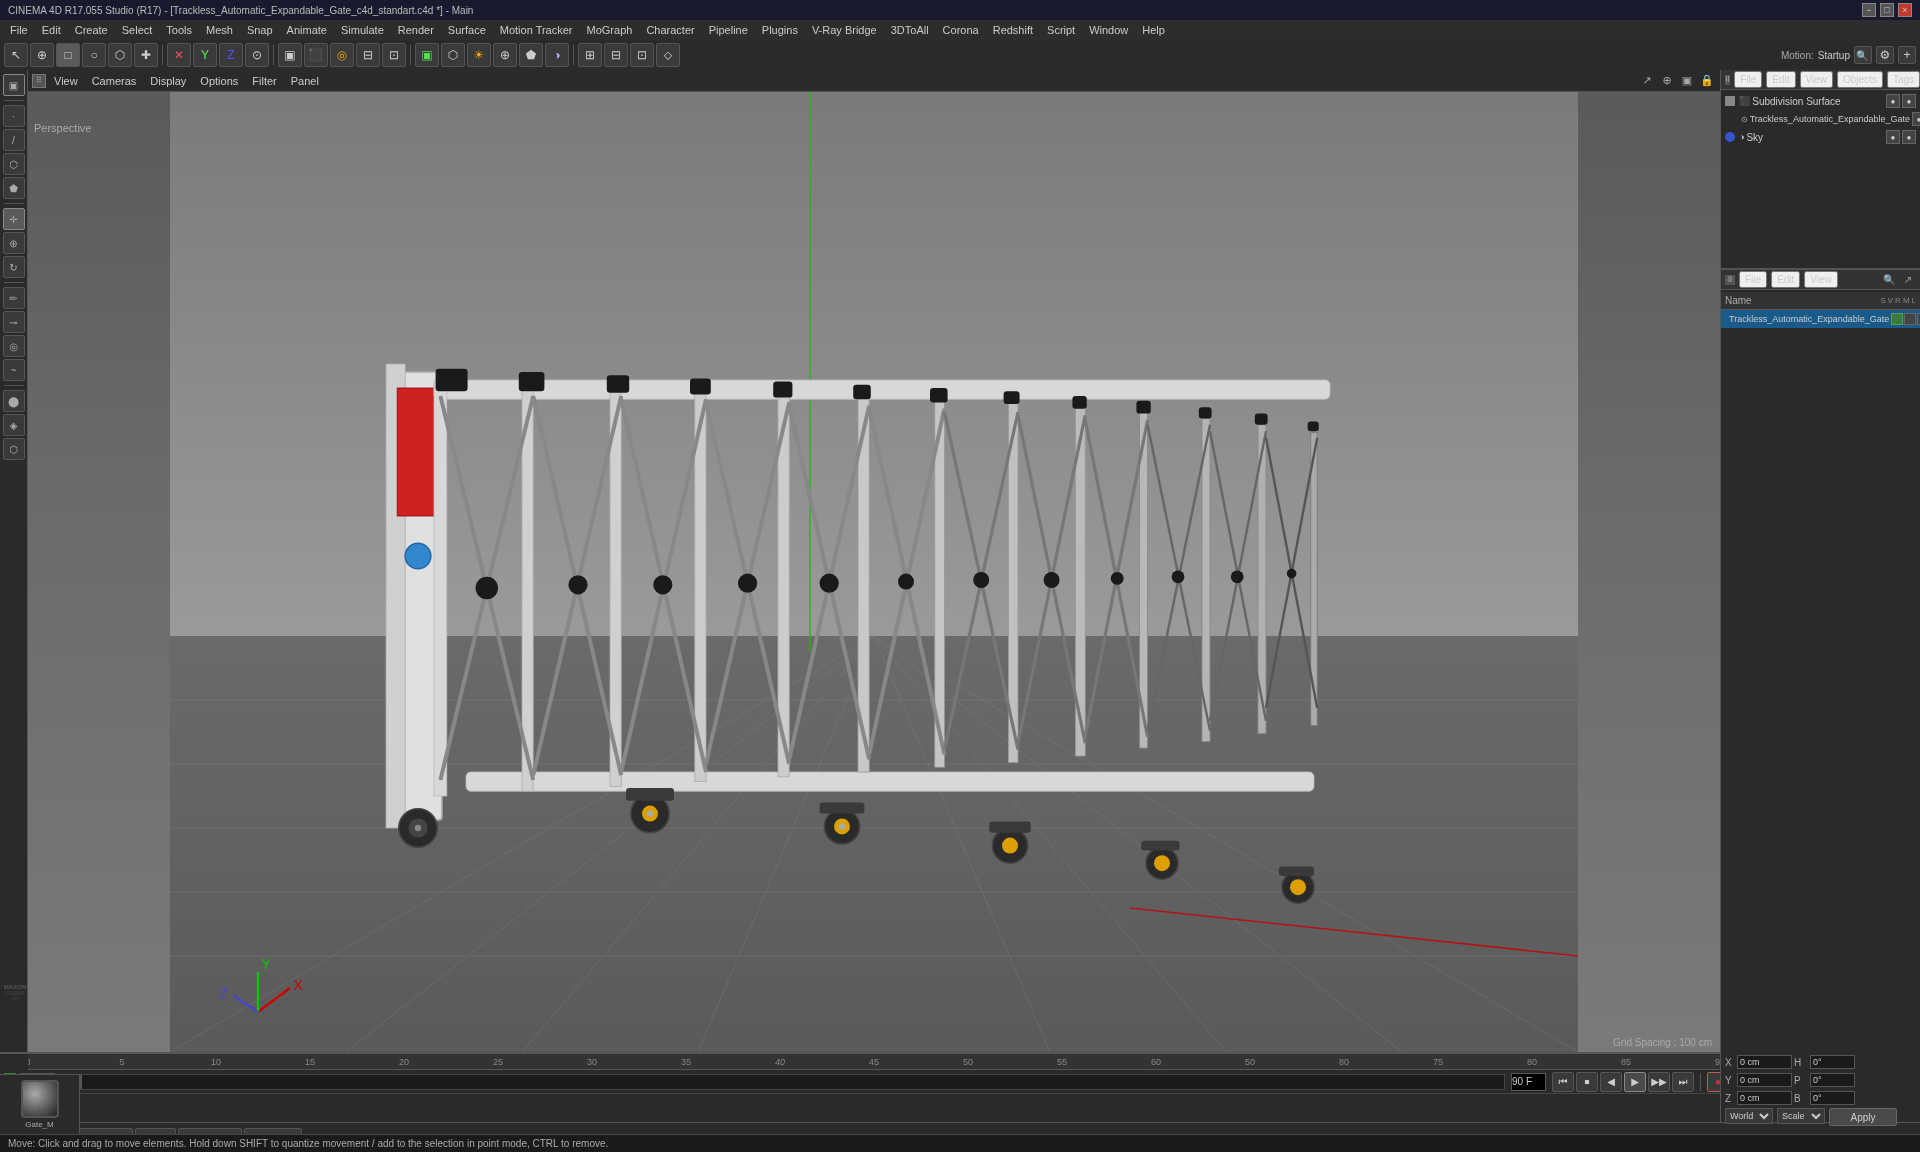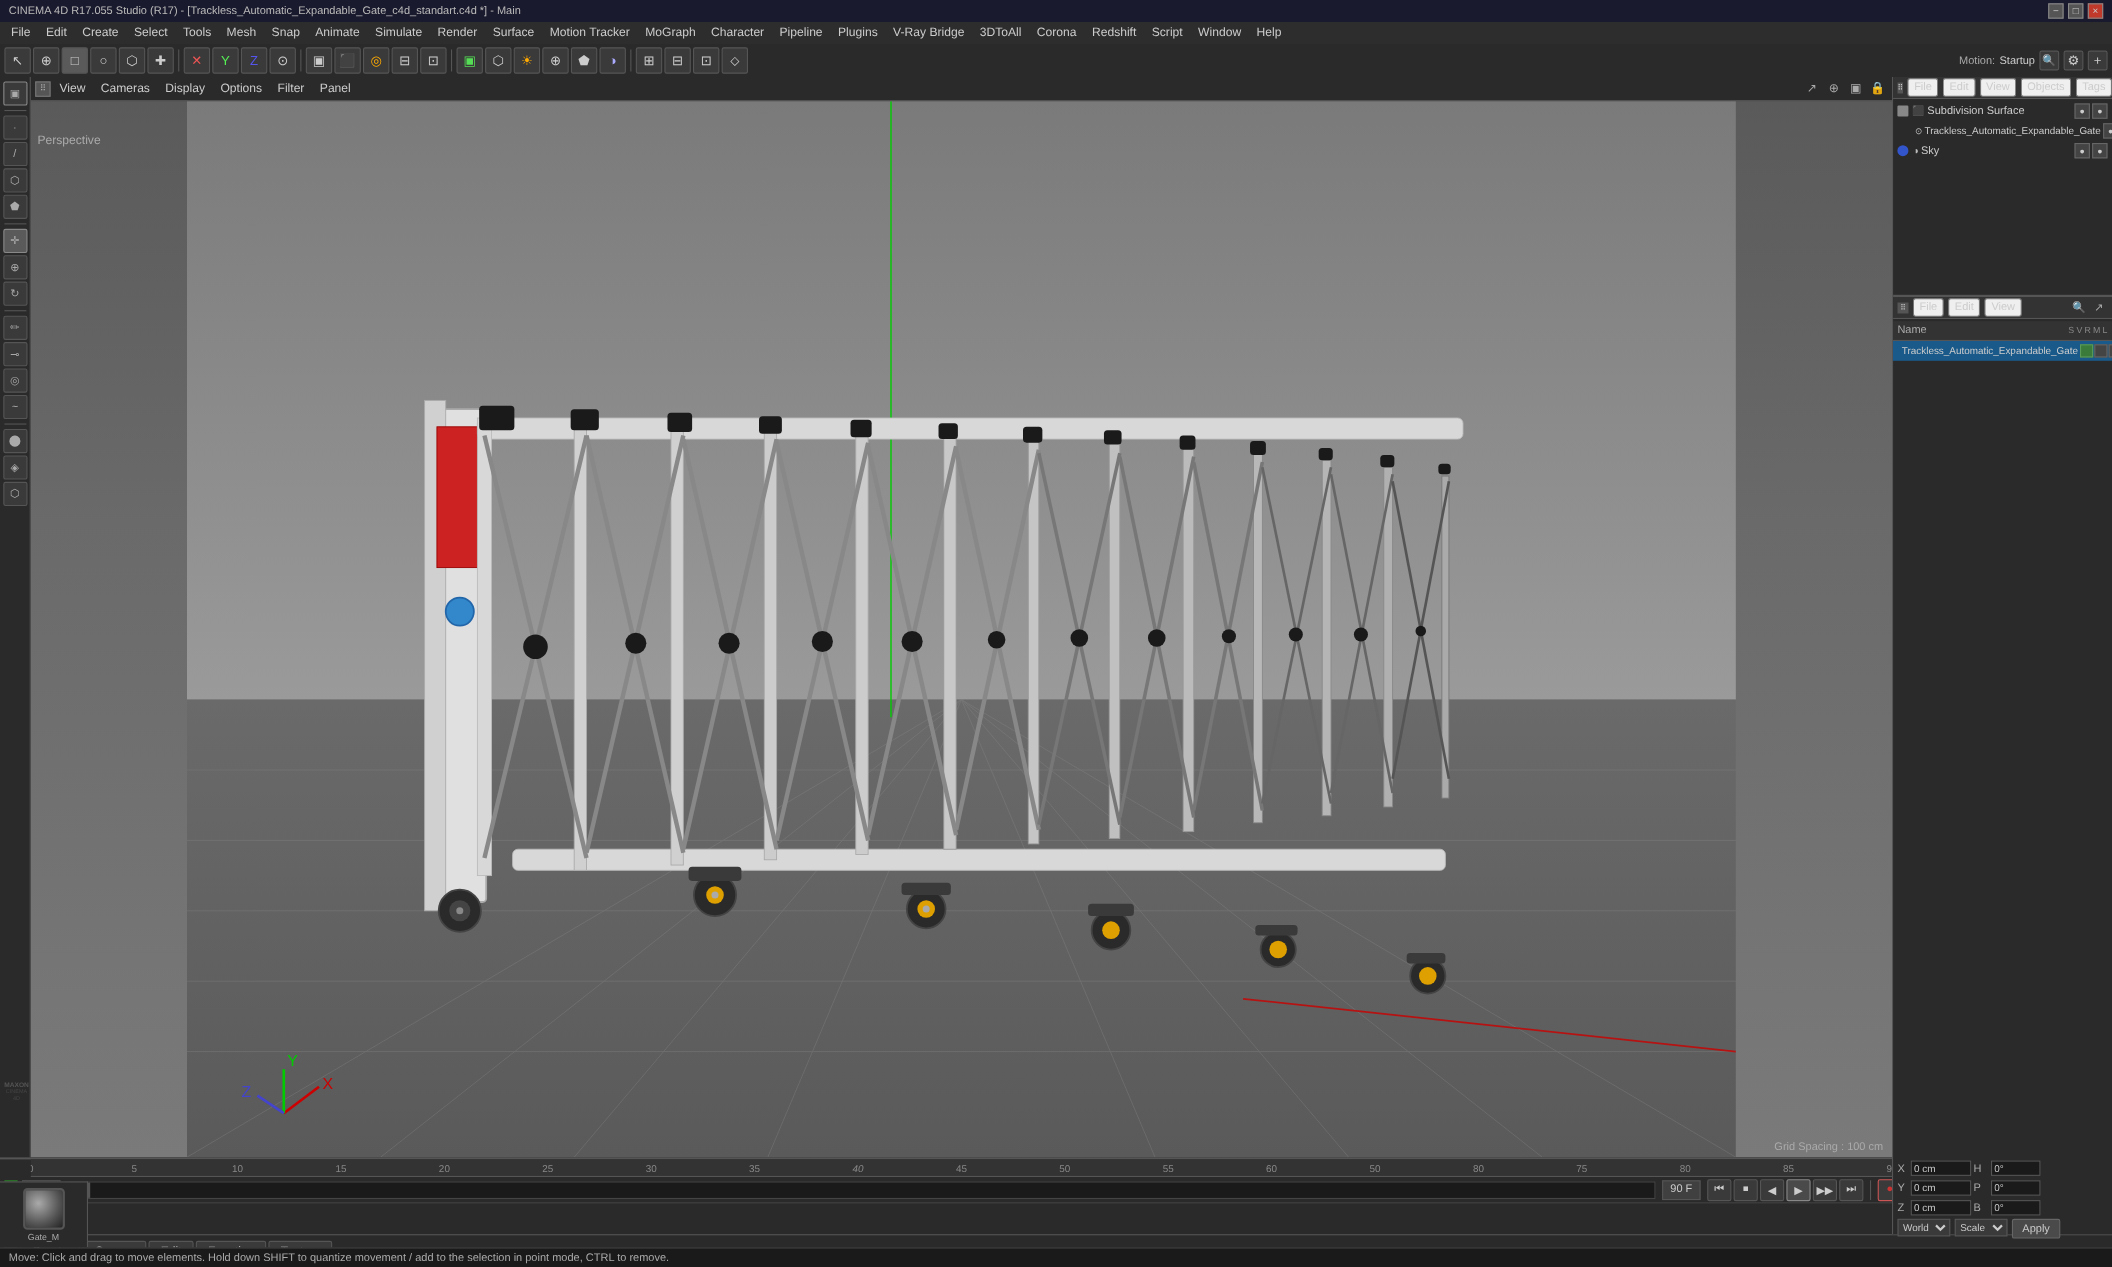--- a/index.html
+++ b/index.html
@@ -338,25 +338,24 @@
       display: flex;
       align-items: center;
       justify-content: center;
       font-size: 10px;
       color: #ccc;
       border-radius: 2px;
     }
     .tl-input {
       width: 40px;
       height: 18px;
-      background: #404040;
+      background: #000000;
       border: 1px solid #555;
       color: #ccc;
       font-size: 10px;
-      text-align: center;
     }
 
     
     #bottom-tabs-area {
       position: absolute;
       bottom: 0;
       left: 0;
       right: 0;
       height: 30px;
       background: #2a2a2a;
@@ -417,21 +416,21 @@
     .coord-input2 {
       width: 45px;
       height: 14px;
       background: #1a1a1a;
       border: 1px solid #555;
       color: #ccc;
       font-size: 9px;
       padding: 0 2px;
     }
     #apply-btn {
-      width: 44px;
+      width: 68px;
       height: 18px;
       background: #4a4a4a;
       border: 1px solid #666;
       color: #ccc;
       font-size: 10px;
       cursor: pointer;
       border-radius: 2px;
     }
     .coord-btn-row {
       display: flex;

